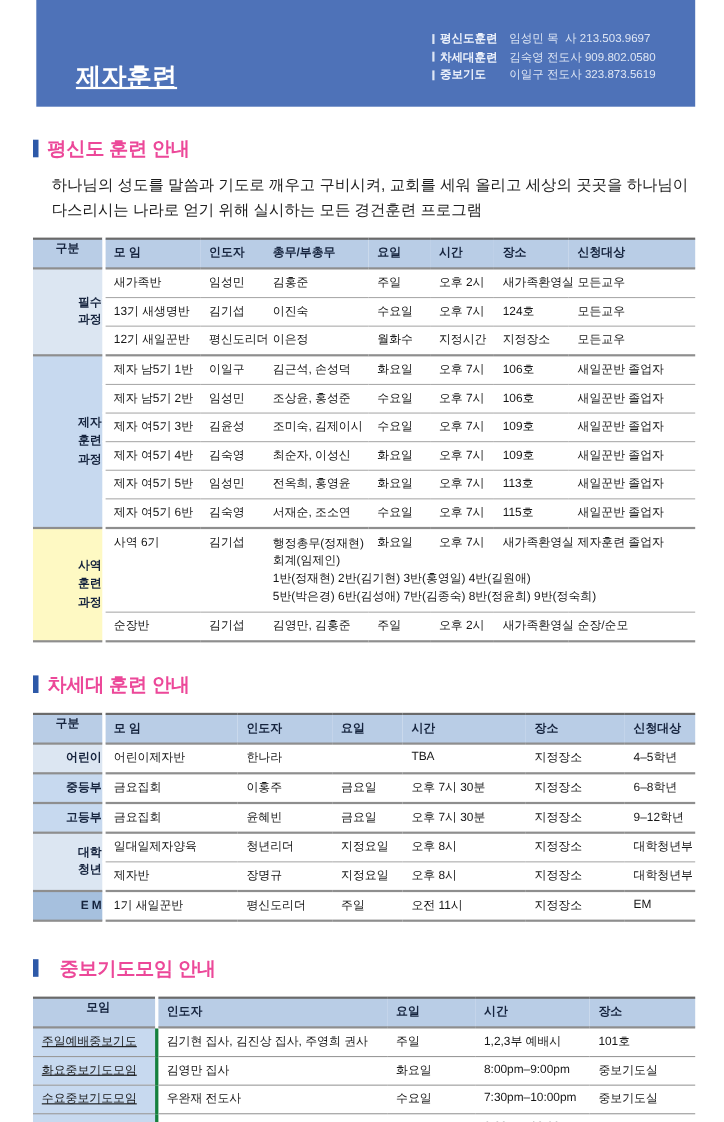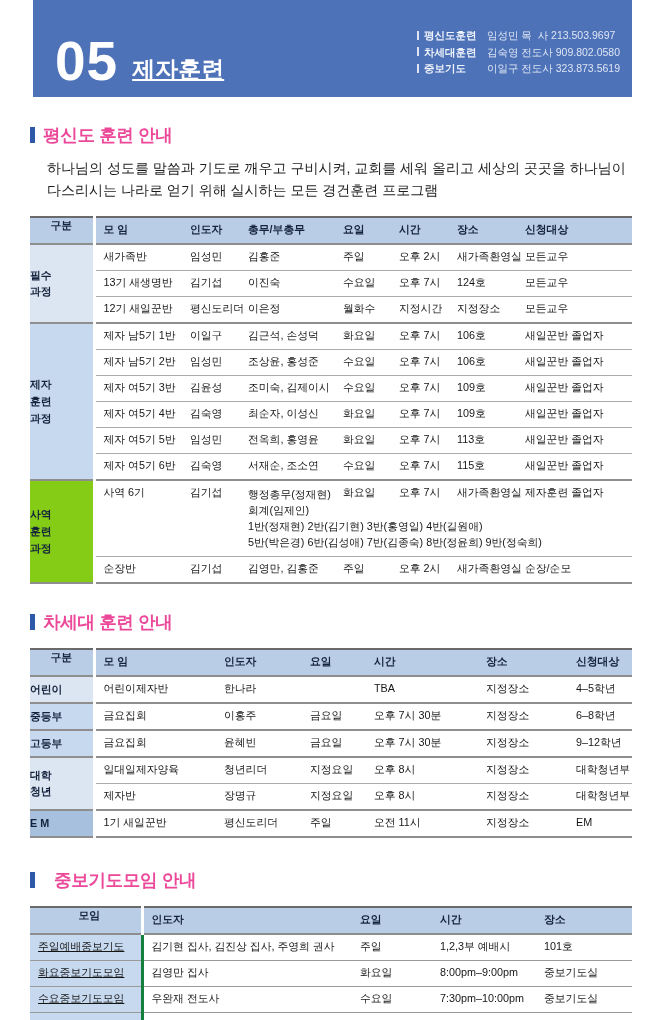--- a/index.html
+++ b/index.html
@@ -5,21 +5,21 @@
   html,body{margin:0;padding:0;background:#ffffff;}
   .doc{width:658px;height:1020px;background:#ffffff;position:relative;overflow:hidden;
        font-family:"Liberation Sans","DejaVu Sans",sans-serif;}
 
   
   .band{margin-left:33px;width:599px;height:97px;background:#4e72b8;
         display:flex;align-items:flex-end;box-sizing:border-box;
         padding:0 0 13px 22px;position:relative;}
   .num{color:#ffffff;font-size:55px;font-weight:700;line-height:0.82;letter-spacing:1px;}
   .band-title{color:#ffffff;font-size:23px;font-weight:700;margin-left:14px;margin-bottom:3px;line-height:1;text-decoration:underline;}
-  .contacts{position:absolute;right:12px;top:27px;}
+  .contacts{position:absolute;right:36px;top:27px;}
   .c-row{display:flex;align-items:baseline;font-size:10.5px;color:#dde5f4;line-height:16.5px;white-space:pre;}
   .c-bar{width:2px;height:9px;background:#dde5f4;margin-right:5px;align-self:center;flex:none;}
   .c-label{font-weight:700;width:63px;color:#edf2fb;flex:none;}
   .c-value{color:#dde5f4;}
 
   
   .section{display:flex;align-items:center;margin:26px 0 0 30px;}
   .s-bar{width:5px;height:16px;background:#2d59a8;margin-right:8px;flex:none;}
   .s-title{color:#ec4899;font-size:17.5px;font-weight:700;letter-spacing:-0.3px;}
   .desc{margin:10px 28px 0 47px;font-size:14px;line-height:1.6;color:#1c1c1c;}
@@ -27,36 +27,35 @@
   
   table{border-collapse:collapse;table-layout:fixed;margin:14px 0 0 30px;width:602px;
         border-top:2px solid #6a6a6a;border-bottom:2px solid #8e8e8e;}
   th,td{font-size:10.8px;color:#161616;text-align:left;vertical-align:top;
         padding:5px 2px 6px 8px;white-space:nowrap;font-weight:400;overflow:visible;}
   th{background:#b9cde6;color:#15233d;font-weight:700;}
   tr.grp > td{border-top:2px solid #8e8e8e;}
   tr.inner > td{border-top:1px solid #ababab;}
   tr.mid > td{border-top:1px solid #9a9a9a;}
   th.gubun{text-align:center;padding:1px 0 6px 0;border-right:3px solid #ffffff;}
-  td.gubun{text-align:left;vertical-align:middle;padding:4px 0;border-right:3px solid #ffffff;
+  td.gubun{text-align:right;vertical-align:middle;padding:4px 0;border-right:3px solid #ffffff;
            border-top:3px solid #ffffff;white-space:pre-line;font-weight:700;color:#15233d;line-height:1.55;}
   td.fcol{background:#c7d9ef;border-right:3px solid #15803d;text-decoration:underline;}
   .g-light{background:#dce6f2;}
   .g-mid{background:#c7d9ef;}
-  .g-dark{background:#84cc16;}
+  .g-dark{background:#fef9c3;}
   .g-em{background:#a6c0de;}
   td.staff div{line-height:16px;white-space:nowrap;}
 </style>
 </head>
 <body>
 
 <div class="doc">
 
   <div class="band">
-    <div class="num">05</div>
     <div class="band-title">제자훈련</div>
     <div class="contacts">
       <div class="c-row">
         <span class="c-bar"></span>
         <span class="c-label">평신도훈련</span>
         <span class="c-value">임성민 목  사 213.503.9697</span>
       </div>
       <div class="c-row">
         <span class="c-bar"></span>
         <span class="c-label">차세대훈련</span>

